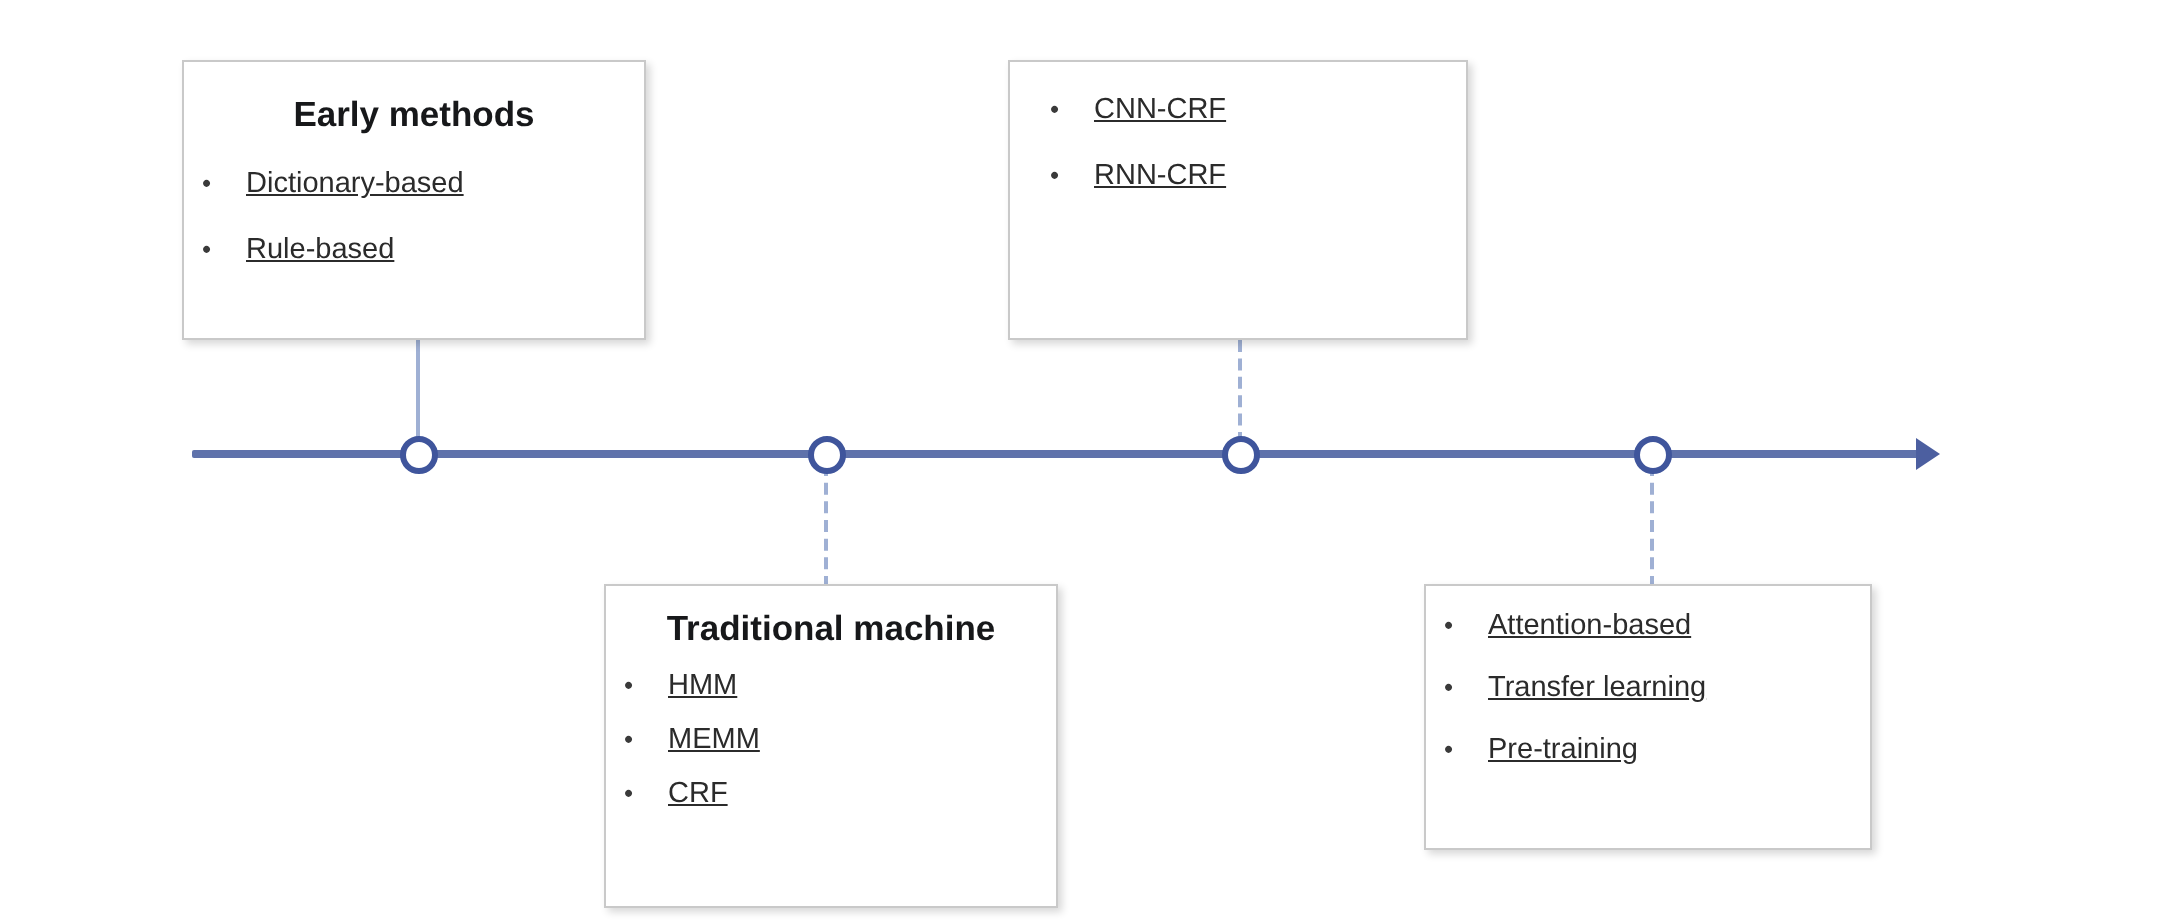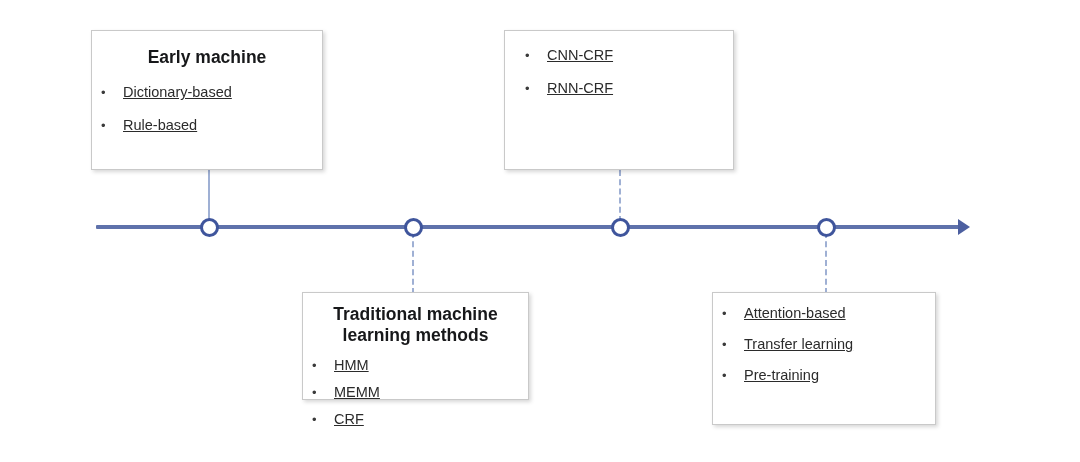--- a/index.html
+++ b/index.html
@@ -110,21 +110,21 @@
   #card-early .bullets { margin-top: 16px; padding-left: 9px; }
   #card-early .bullet-row { height: 33px; }
 
   
   #card-deep { left: 504px; top: 30px;  width: 230px; height: 140px; }
   #card-deep .card-title { margin-top: 16px; text-align: left; padding-left: 9px; }
   #card-deep .bullets { margin-top: 16px; padding-left: 20px; }
   #card-deep .bullet-row { height: 33px; }
 
   
-  #card-trad { left: 302px; top: 292px; width: 227px; height: 108px; }
+  #card-trad { left: 302px; top: 292px; width: 227px; height: 162px; }
   #card-trad .card-title { margin-top: 11px; }
   #card-trad .bullets { margin-top: 10px; padding-left: 9px; }
   #card-trad .bullet-row { height: 27px; }
 
   
   #card-recent { left: 712px; top: 292px; width: 224px; height: 133px; }
   #card-recent .card-title { margin-top: 13px; }
   #card-recent .bullets { margin-top: 12px; padding-left: 9px; }
   #card-recent .bullet-row { height: 31px; }
 </style>
@@ -140,21 +140,21 @@
   <div class="connector dashed" style="left:412px; top:232px; height:62px;"></div>
   <div class="connector dashed" style="left:619px; top:170px; height:52px;"></div>
   <div class="connector dashed" style="left:825px; top:232px; height:62px;"></div>
 
   <div class="node" style="left:200px;"></div>
   <div class="node" style="left:404px;"></div>
   <div class="node" style="left:611px;"></div>
   <div class="node" style="left:817px;"></div>
 
   <div class="card" id="card-early">
-    <div class="card-title">Early machine</div>
+    <div class="card-title">Early methods</div>
     <ul class="bullets">
       <li class="bullet-row">
         <span class="bullet-dot">•</span>
         <span class="bullet-text">Dictionary-based</span>
       </li>
       <li class="bullet-row">
         <span class="bullet-dot">•</span>
         <span class="bullet-text">Rule-based</span>
       </li>
     </ul>
@@ -169,21 +169,20 @@
       <li class="bullet-row">
         <span class="bullet-dot">•</span>
         <span class="bullet-text">RNN-CRF</span>
       </li>
     </ul>
   </div>
 
   <div class="card" id="card-trad">
     <div class="card-title">
       <span>Traditional machine</span><br>
-      <span>learning methods</span>
     </div>
     <ul class="bullets">
       <li class="bullet-row">
         <span class="bullet-dot">•</span>
         <span class="bullet-text">HMM</span>
       </li>
       <li class="bullet-row">
         <span class="bullet-dot">•</span>
         <span class="bullet-text">MEMM</span>
       </li>

